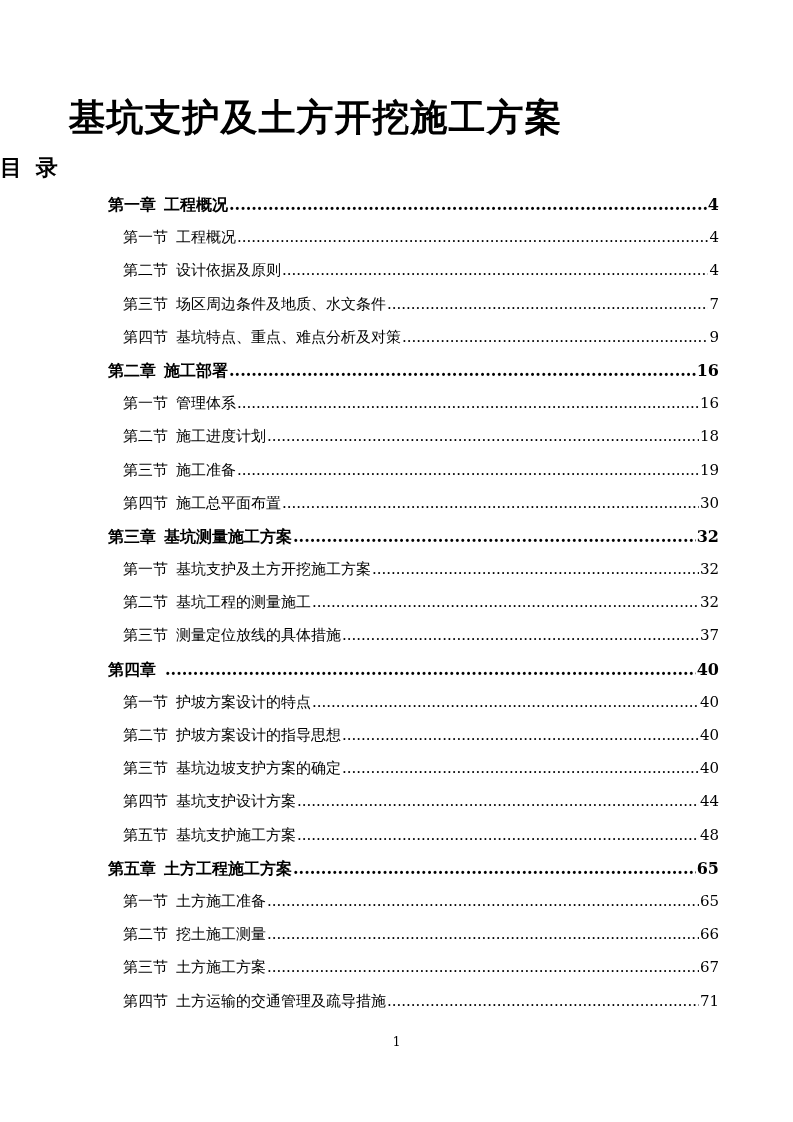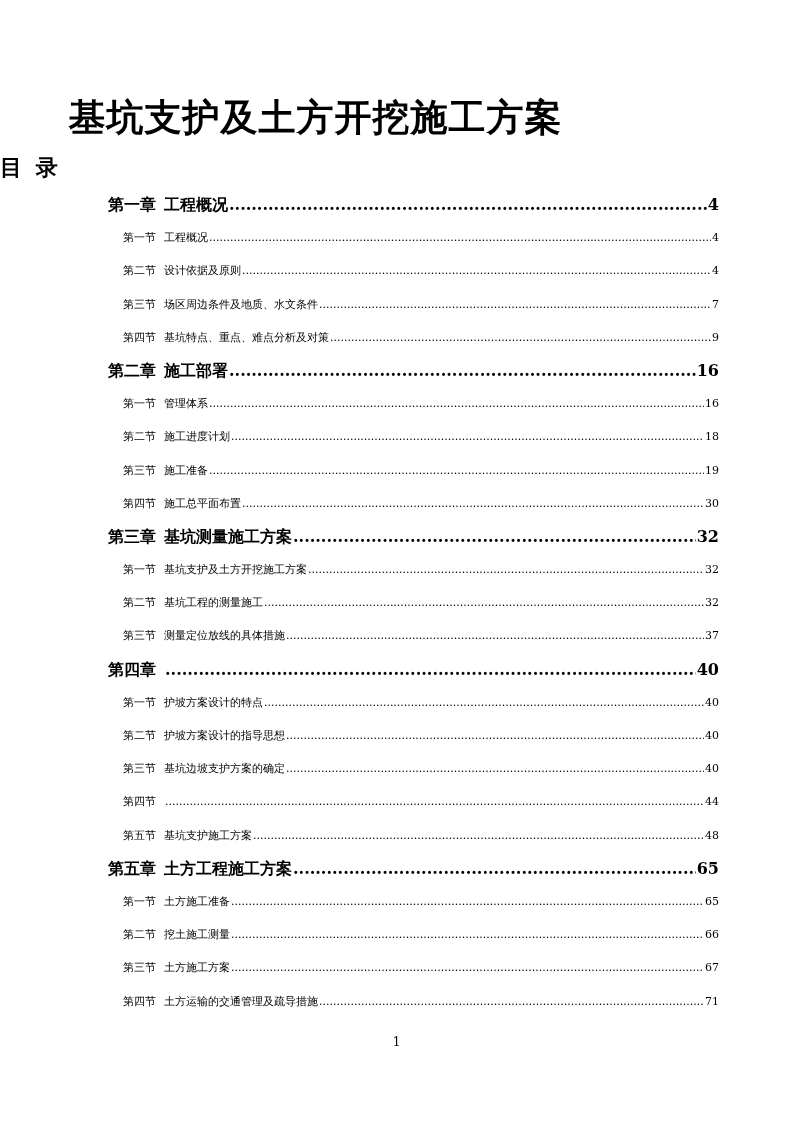--- a/index.html
+++ b/index.html
@@ -6,21 +6,21 @@
   body { width: 793px; height: 1122px; position: relative; overflow: hidden;
          font-family: "DejaVu Serif", "Liberation Serif", serif; color: #000; }
   .title { position: absolute; left: 0; width: 631px; top: 92px; text-align: center;
            font-size: 37px; font-weight: bold; letter-spacing: 1px; line-height: 50px; }
   .subtitle { position: absolute; left: 0; width: 793px; top: 152px; 
               font-size: 22px; font-weight: bold; line-height: 30px; word-spacing: 6px; }
   .toc { position: absolute; left: 95px; top: 188px; width: 624px; }
   .row { display: flex; align-items: baseline; height: 33.2px; line-height: 33.2px;
          white-space: nowrap; overflow: hidden; }
   .row.chapter { font-weight: bold; font-size: 16px; margin-left: 13px; }
-  .row.section { font-size: 11px; padding-left: 28px; }
+  .row.section { font-size: 15px; padding-left: 28px; }
   .row .num { flex: none; }
   .row .gap { flex: none; width: 8px; }
   .row .label { flex: none; }
   .row .dots { flex: 1 1 auto; overflow: hidden; margin: 0 1px; }
   .row .dots::before { content: "..............................................................................................................................................................................................................................................."; letter-spacing: 0px; }
   .row.chapter .dots::before { font-weight: bold; }
   .row .page { flex: none; text-align: right; }
   .footer { position: absolute; left: 0; width: 793px; top: 1034px; text-align: center;
             font-size: 12px; line-height: 16px; }
 </style>
@@ -152,20 +152,21 @@
     <div class="row section">
       <span class="num">第三节</span>
       <span class="gap"></span>
       <span class="label">基坑边坡支护方案的确定</span>
       <span class="dots"></span>
       <span class="page">40</span>
     </div>
     <div class="row section">
       <span class="num">第四节</span>
       <span class="gap"></span>
+      <span class="label">基坑支护设计方案</span>
       <span class="dots"></span>
       <span class="page">44</span>
     </div>
     <div class="row section">
       <span class="num">第五节</span>
       <span class="gap"></span>
       <span class="label">基坑支护施工方案</span>
       <span class="dots"></span>
       <span class="page">48</span>
     </div>

